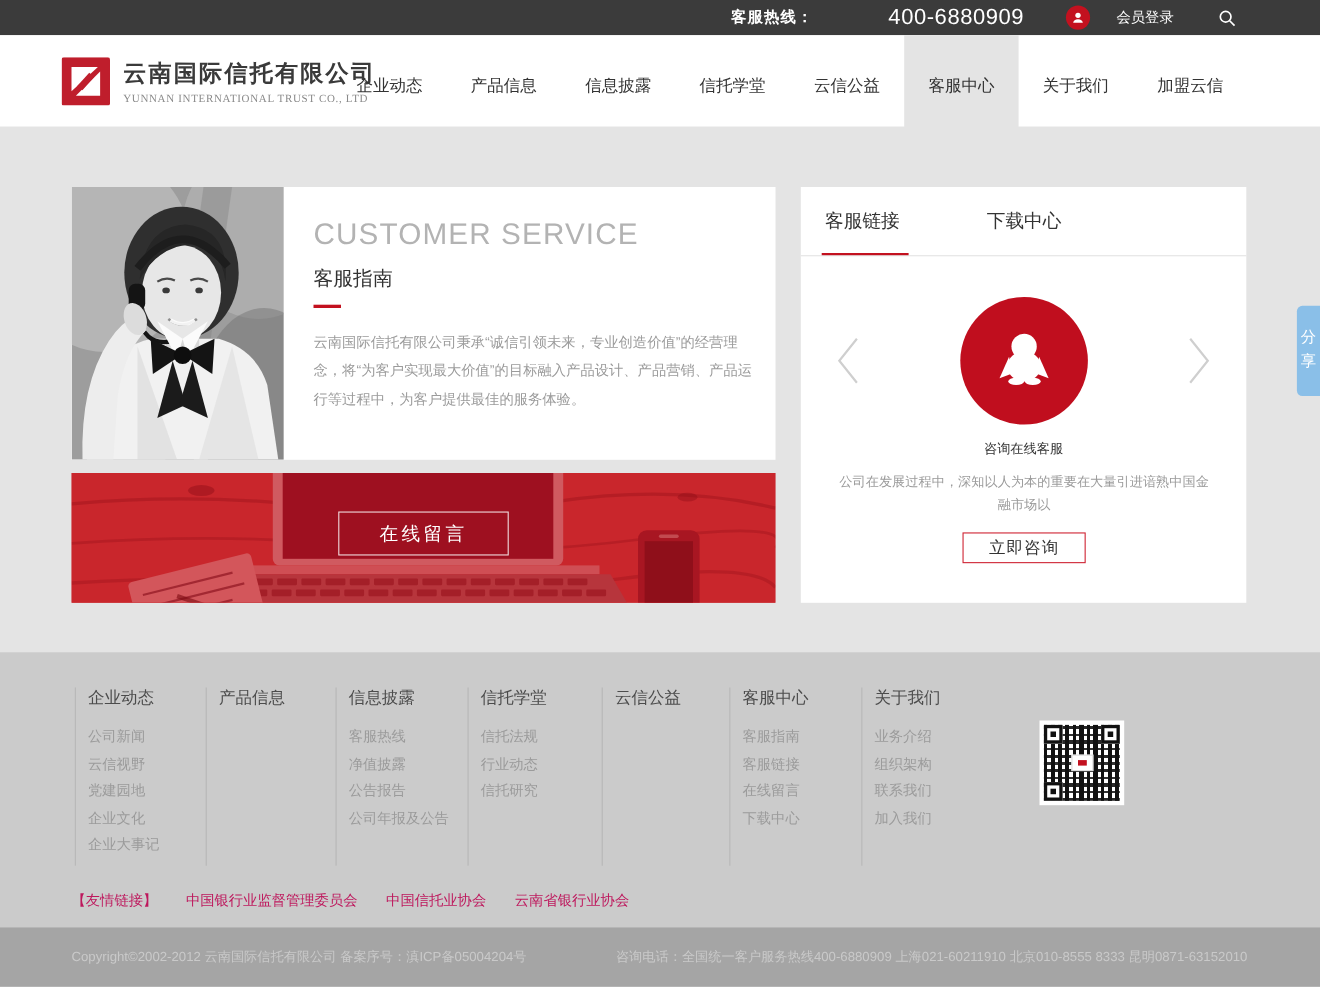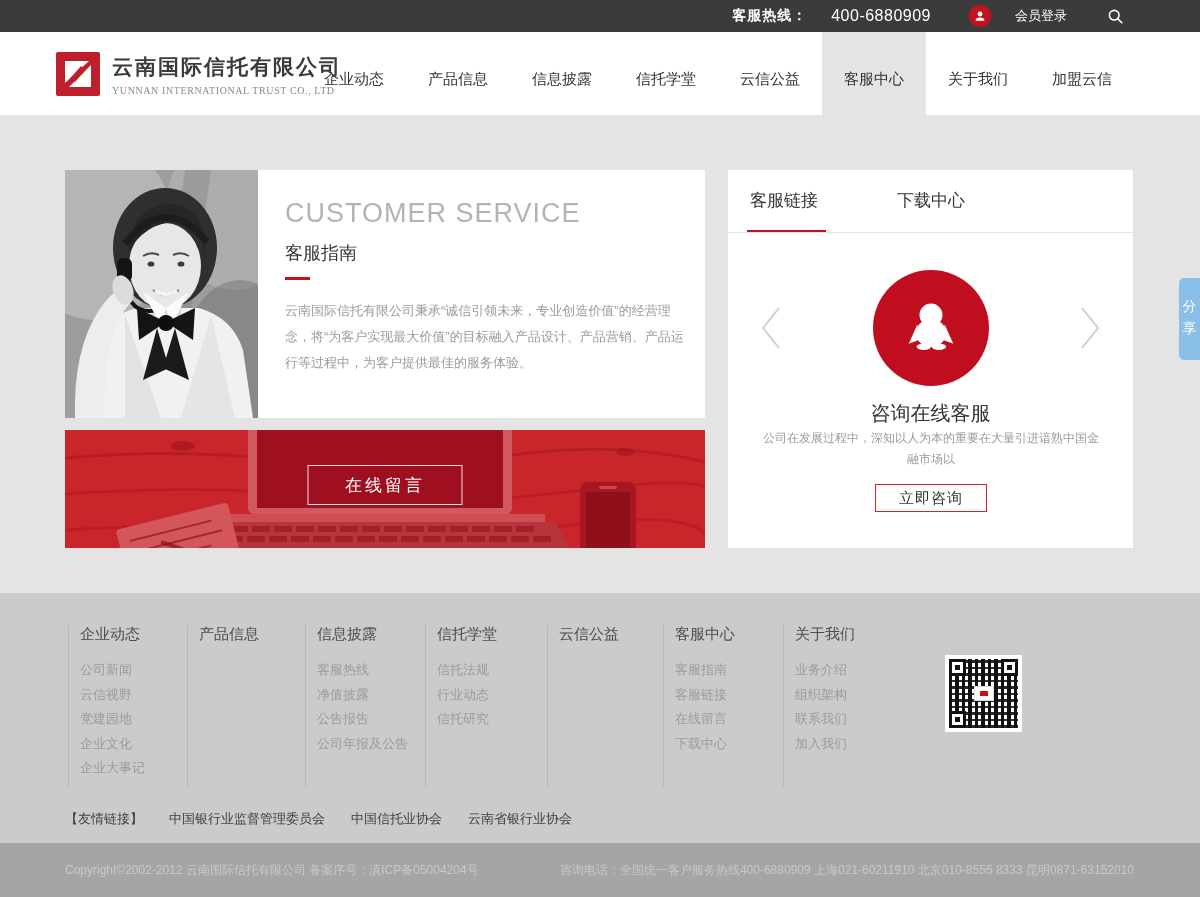--- a/index.html
+++ b/index.html
@@ -3,21 +3,21 @@
 <meta charset="utf-8">
 <style>
   * { margin:0; padding:0; box-sizing:border-box; }
   body { font-family:"Liberation Sans","DejaVu Sans",sans-serif; background:#e4e4e4; }
   .page { position:relative; width:1200px; height:897px; overflow:hidden; background:#e4e4e4; margin:0 auto; }
 
   
   .topbar { position:absolute; left:0; top:0; width:1200px; height:32px; background:#3b3b3b; }
   .topbar-inner { position:absolute; right:76px; top:0; height:32px; display:flex; align-items:center; gap:24px; color:#fff; }
   .hotline-label { font-size:14px; font-weight:bold; letter-spacing:1px; }
-  .hotline-number { font-size:16px; margin-right:14px; letter-spacing:.5px; }
+  .hotline-number { font-size:20px; margin-right:14px; letter-spacing:.5px;margin-left:44px; }
   .member-avatar { width:22px; height:22px; border-radius:50%; background:#c3111f; display:flex; align-items:center; justify-content:center; }
   .member-label { font-size:13px; cursor:pointer; }
   .search-btn { margin-left:16px; cursor:pointer; display:flex; align-items:center; }
 
   
   .header { position:absolute; left:0; top:32px; width:1200px; height:83px; background:#ffffff; }
   .logo-wrap { position:absolute; left:56px; top:20px; display:flex; align-items:center; gap:12px; }
   .logo-text .cn { font-size:21px; font-weight:bold; color:#3a3a3a; letter-spacing:2px; }
   .logo-text .en { font-size:10px; color:#8a8a8a; font-family:"Liberation Serif","DejaVu Serif",serif; letter-spacing:.6px; margin-top:4px; }
   .nav { position:absolute; right:66px; top:0; height:93px; display:flex; }
@@ -42,21 +42,21 @@
   .panel { position:absolute; left:728px; top:45px; width:405px; height:378px; background:#fff; }
   .panel-tabs { position:absolute; left:0; top:0; width:405px; height:63px; border-bottom:1px solid #e3e3e3; }
   .panel-tab { position:absolute; top:0; height:62px; line-height:62px; font-size:17px; color:#333; cursor:pointer; }
   .panel-tab.t0 { left:22px; }
   .panel-tab.t1 { left:169px; }
   .panel-tab.active::after { content:""; position:absolute; left:-3px; right:-8px; bottom:0; height:2px; background:#c3111f; }
   .carousel-arrow { position:absolute; top:135px; cursor:pointer; }
   .carousel-arrow.left { left:32px; }
   .carousel-arrow.right { right:32px; }
   .qq-circle { position:absolute; left:145px; top:100px; width:116px; height:116px; border-radius:50%; background:#c00e1e; display:flex; align-items:center; justify-content:center; cursor:pointer; }
-  .panel-item-title { position:absolute; left:0; top:230px; width:405px; text-align:center; font-size:20px; color:#333; }
+  .panel-item-title { position:absolute; left:0; top:230px; width:405px; text-align:center; font-size:12px; color:#333; }
   .panel-item-desc { position:absolute; left:33px; top:258px; width:340px; text-align:center; font-size:12px; line-height:21px; color:#9b9b9b; }
   .panel-btn { position:absolute; left:147px; top:314px; width:112px; height:28px; background:#fff; border:1px solid #cf2333; font-size:15px; color:#333; display:flex; align-items:center; justify-content:center; cursor:pointer; letter-spacing:1px; }
 
   .share-tab { position:absolute; right:0; top:278px; width:21px; height:82px; background:#8abfe8; border-radius:5px 0 0 5px; color:#fff; font-size:14px; text-align:center; padding-top:17px; line-height:22px; word-break:break-all; cursor:pointer; z-index:5; }
 
   
   .footer { position:absolute; left:0; top:593px; width:1200px; height:250px; background:#cbcbcb; }
   .fcol { position:absolute; top:32px; height:162px; border-left:1px solid #b7b7b7; padding-left:11px; width:118px; }
   .fcol-title { font-size:15px; color:#4c4c4c; margin-bottom:14px; cursor:pointer; white-space:nowrap; }
   .fcol li { list-style:none; font-size:13px; color:#9b9b9b; line-height:24.5px; cursor:pointer; white-space:nowrap; }
@@ -68,21 +68,21 @@
     background:
       repeating-linear-gradient(0deg, rgba(17,17,17,.9) 0 3px, transparent 3px 7px, rgba(17,17,17,.85) 7px 9px, transparent 9px 13px),
       repeating-linear-gradient(90deg, #111 0 3px, #fff 3px 6px, #111 6px 10px, #fff 10px 13px);
   }
   .qr-finder { position:absolute; width:17px; height:17px; border:3px solid #111; background:#fff; }
   .qr-finder::after { content:""; position:absolute; left:3px; top:3px; width:5px; height:5px; background:#111; }
   .qr-finder.tl{left:0;top:0} .qr-finder.tr{right:0;top:0} .qr-finder.bl{left:0;bottom:0}
   .qr-logo { position:absolute; left:25px; top:27px; width:20px; height:15px; background:#fff; border:1px solid #ddd; display:flex; align-items:center; justify-content:center; }
   .qr-logo span { width:8px; height:5px; background:#c3111f; display:block; }
 
-  .friend-links { position:absolute; left:65px; top:217px; display:flex; gap:26px; font-size:13px; color:#404040; }
+  .friend-links { position:absolute; left:65px; top:217px; display:flex; gap:26px; font-size:13px; color:#be185d; }
   .friend-links .fl-item { cursor:pointer; }
 
   
   .bottombar { position:absolute; left:0; top:843px; width:1200px; height:66px; background:#a5a5a5; font-size:12px; color:#c9c9c9; }
   .copyright { position:absolute; left:65px; top:0; line-height:54px; }
   .phones { position:absolute; right:66px; top:0; line-height:54px;text-align:right; }
 
   svg { display:block; }
 </style>
 </head>

